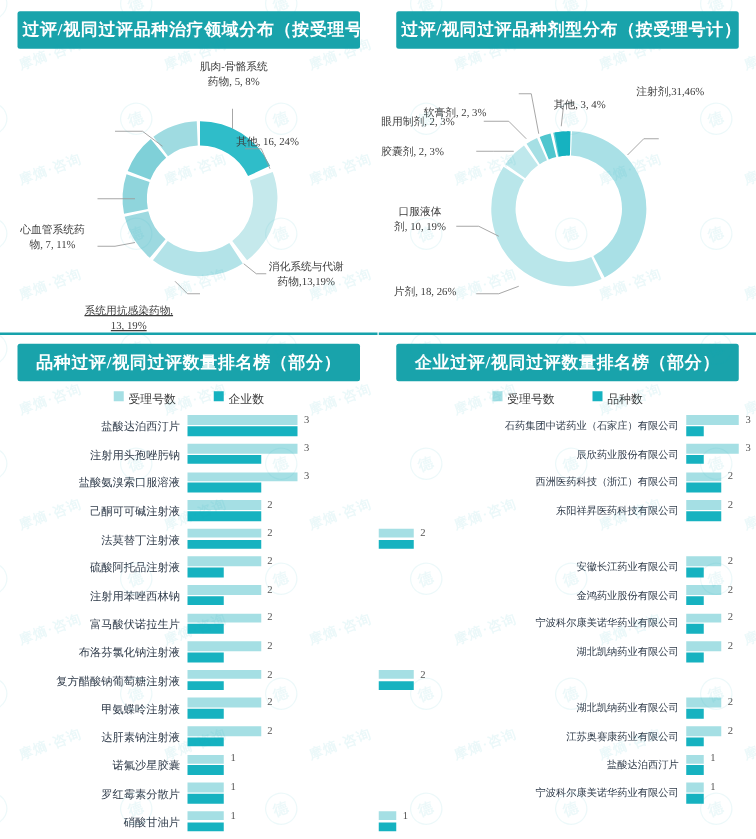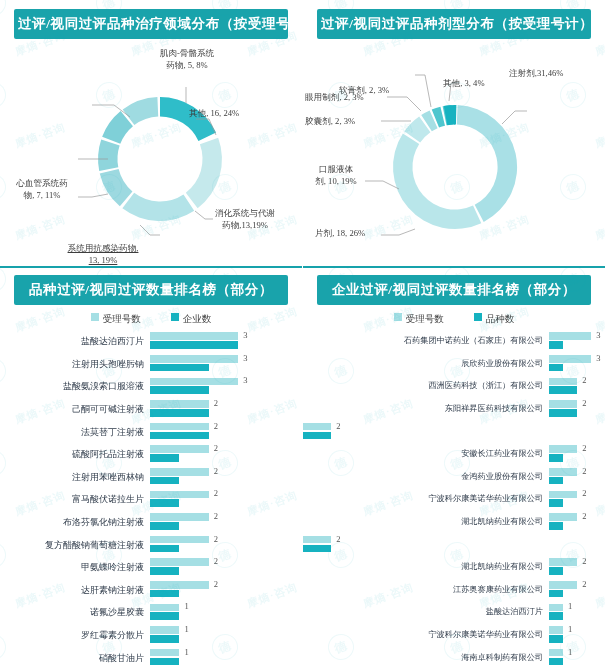--- a/index.html
+++ b/index.html
@@ -431,21 +431,20 @@
         </div>
         <div class="row">
           <div class="rowlab">宁波科尔康美诺华药业有限公司</div>
           <div class="barcell">
             <div class="bar top" style="width: 14.1176px; background: rgb(165, 223, 228);"></div>
             <div class="bar bot" style="width: 14.1176px; background: rgb(22, 178, 192);"></div>
             <span class="bval" style="left: 19.1176px;">1</span>
           </div>
         </div>
         <div class="row">
-          <div class="rowlab">海南卓科制药有限公司</div>
           <div class="barcell">
             <div class="bar top" style="width: 14.1176px; background: rgb(165, 223, 228);"></div>
             <div class="bar bot" style="width: 14.1176px; background: rgb(22, 178, 192);"></div>
             <span class="bval" style="left: 19.1176px;">1</span>
           </div>
         </div>
       </div>
   </div>
 
   <div class="wm-layer">

